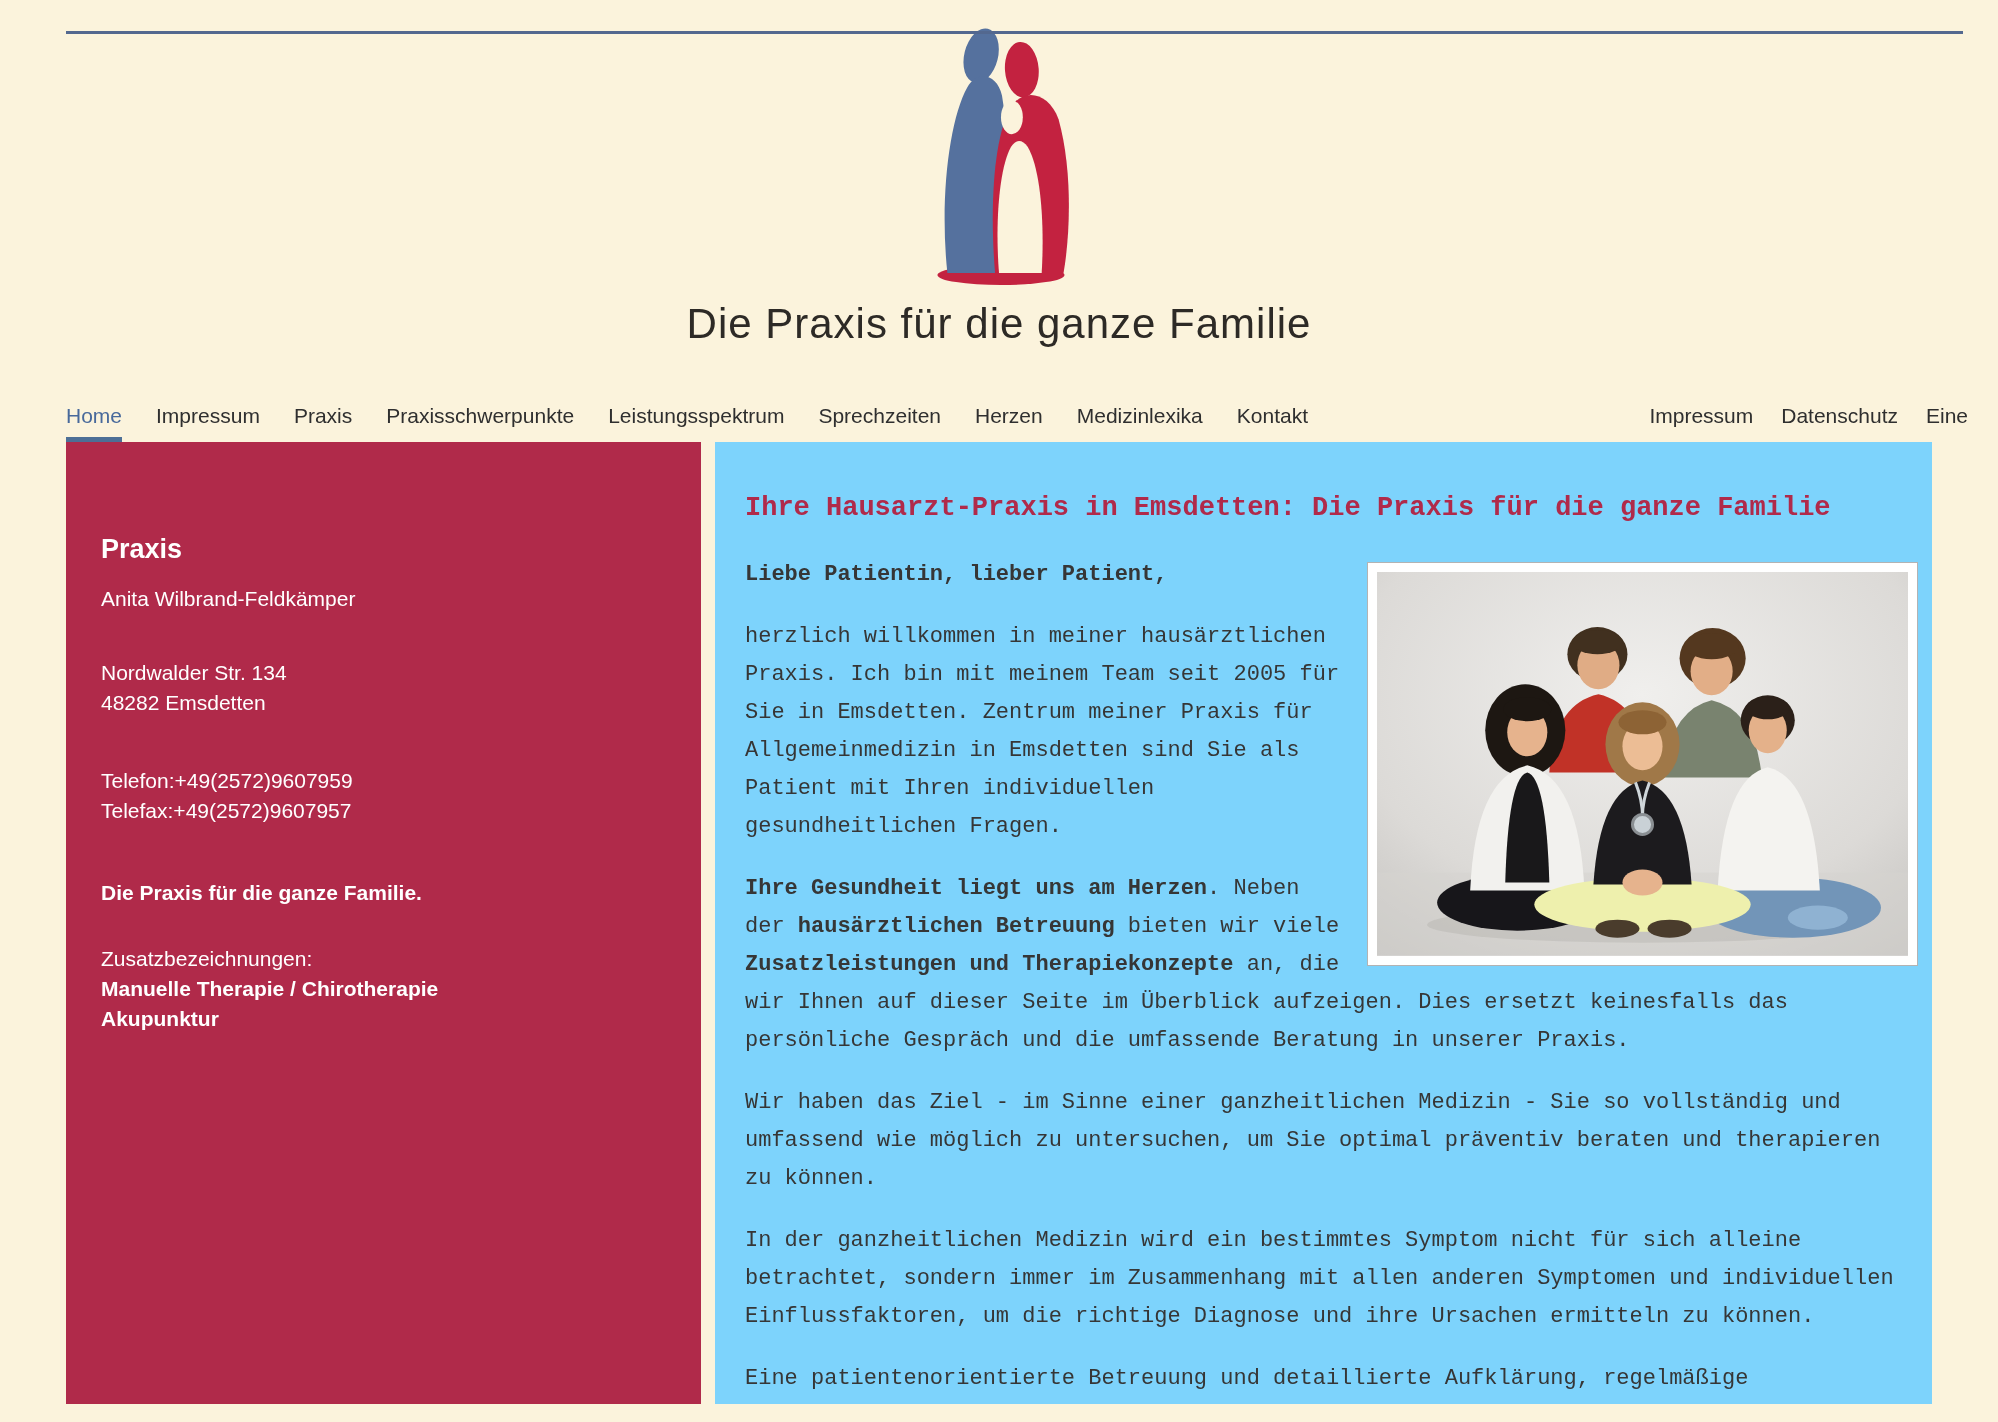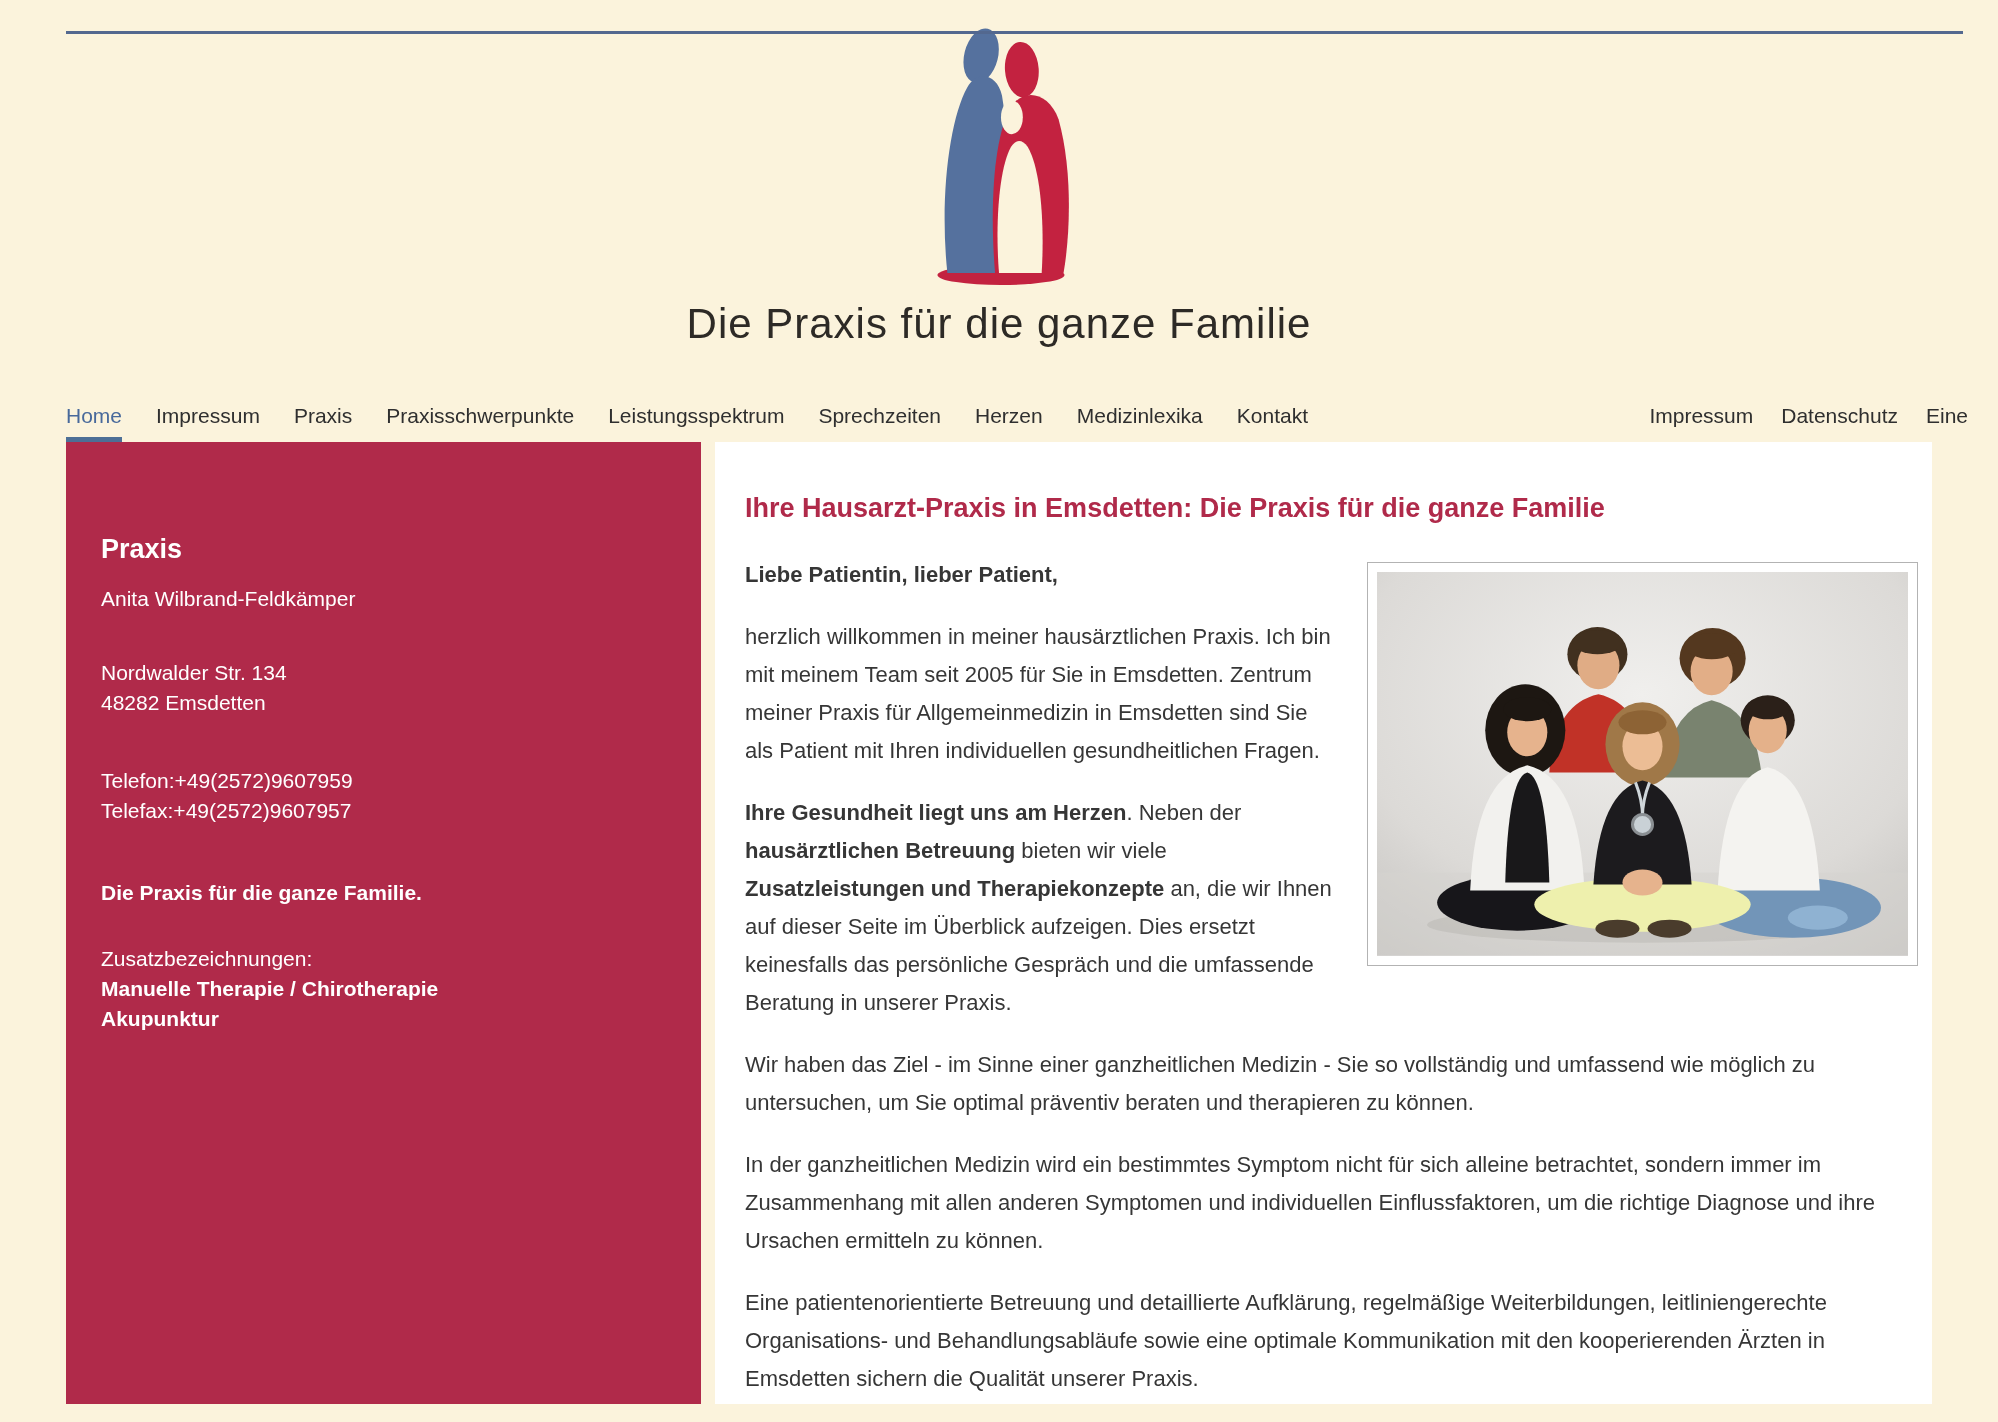--- a/index.html
+++ b/index.html
@@ -49,23 +49,23 @@
     font-size:21px; line-height:30px;
   }
   .sidebar .sb-title { font-size:27px; font-weight:bold; margin-bottom:20px; }
   .sidebar .sb-name  { font-weight:normal; margin-bottom:44px; }
   .sidebar .sb-address { margin-bottom:48px; }
   .sidebar .sb-contact { margin-bottom:52px; }
   .sidebar .sb-slogan { font-weight:bold; margin-bottom:36px; }
   .sidebar .sb-extra b { display:block; }
   
   .content {
-    flex:1; background:#ffffff;
+    flex:1; background:#7dd3fc;
     padding:50px 14px 17px 30px;
-    font-size:22px; line-height:38px;
+    font-size:22px; line-height:38px;font-family:Liberation Mono, monospace;
   }
   .content h1 {
     color:#b02a4a; font-size:27px; line-height:32px; font-weight:bold;
     margin-bottom:32px;
   }
   .content p { margin-bottom:24px; }
   .salutation { font-weight:bold; }
   
   .photo-frame {
     float:right;

